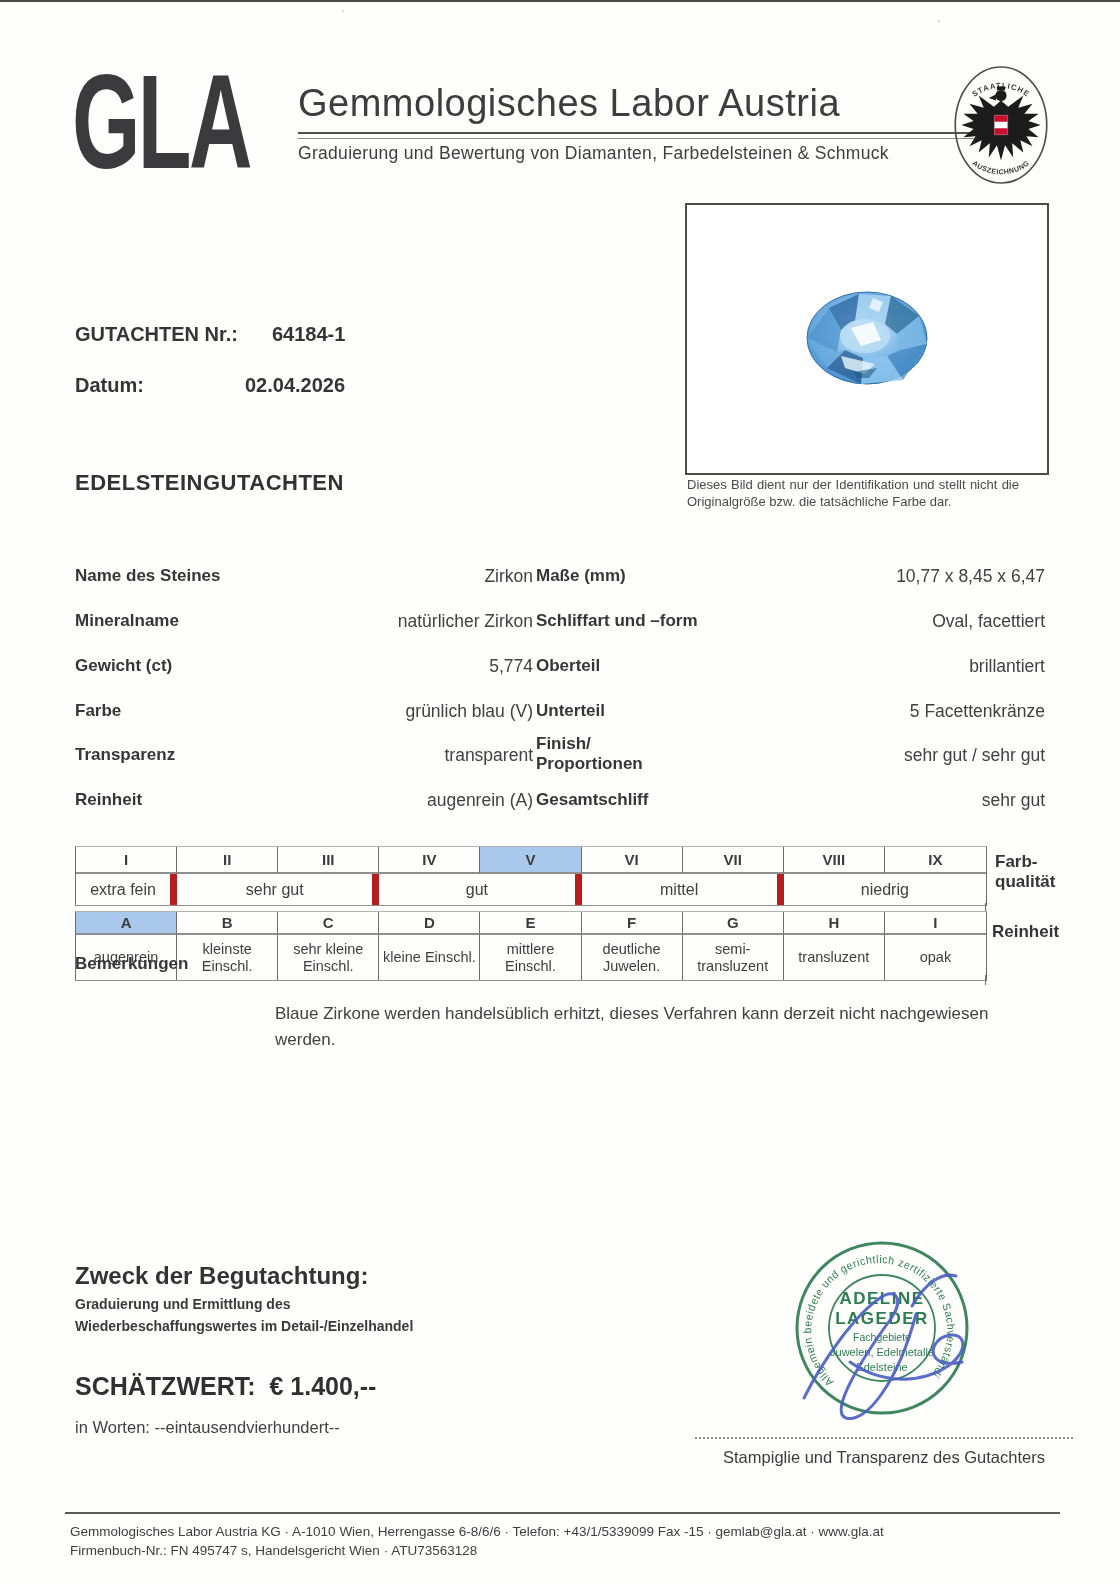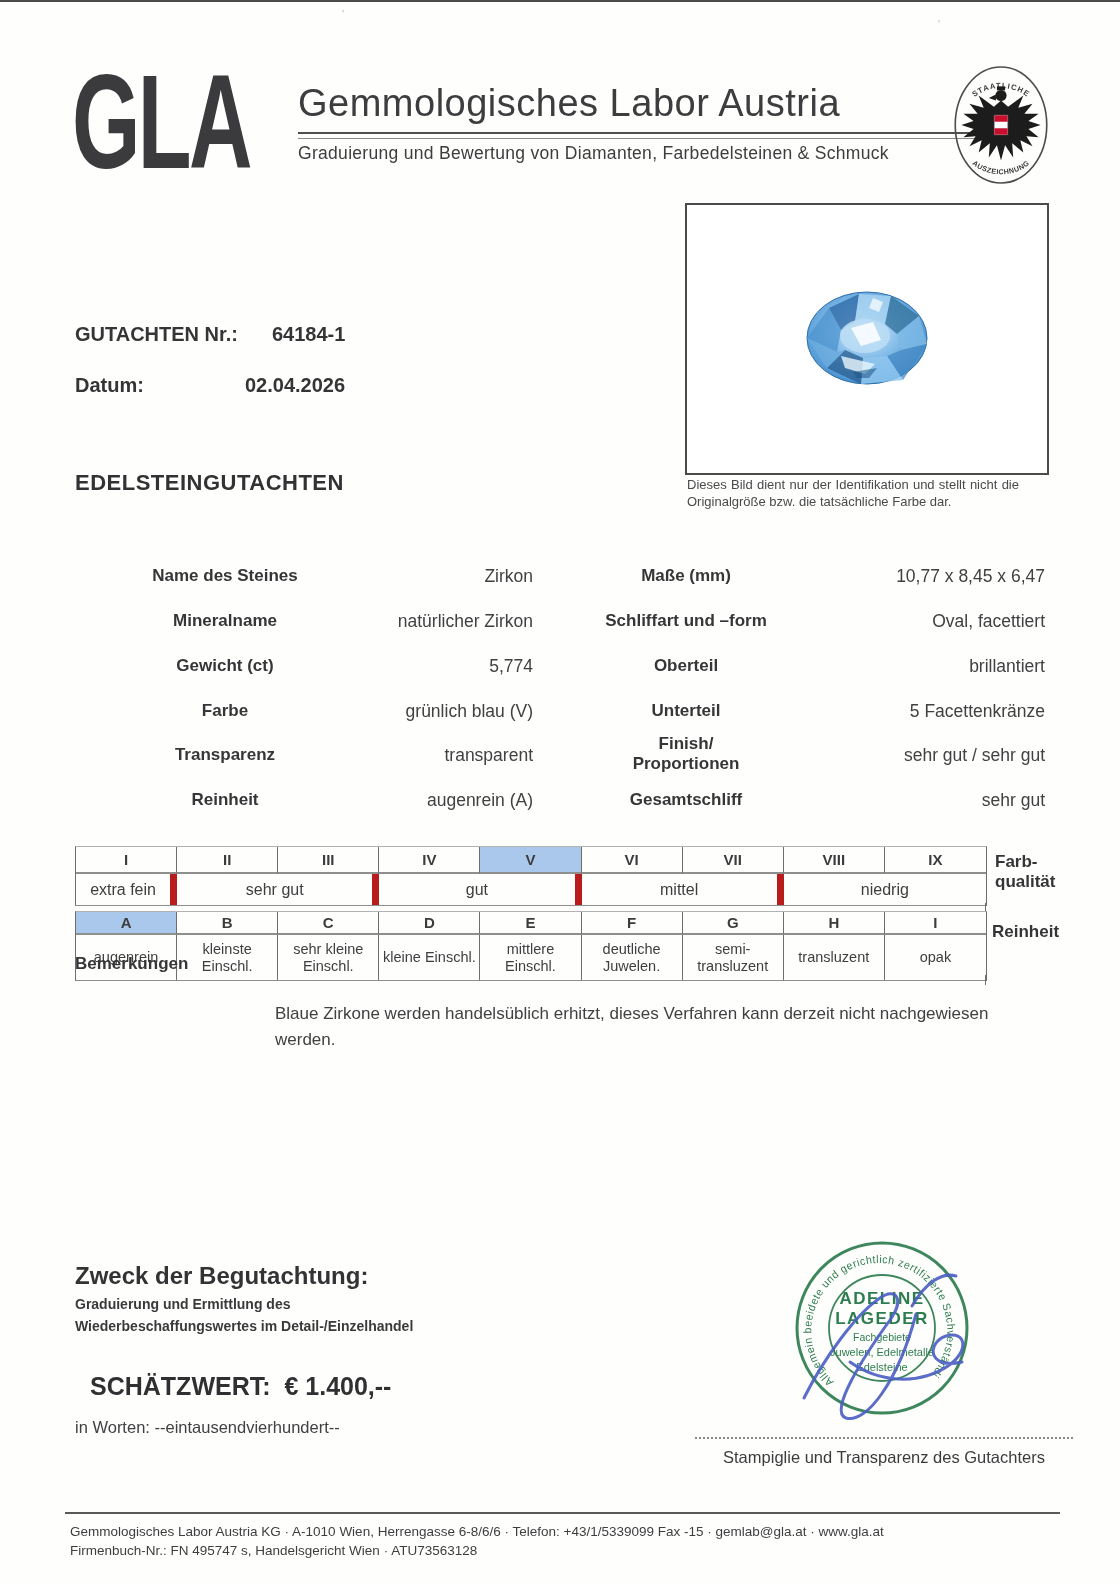--- a/index.html
+++ b/index.html
@@ -32,21 +32,21 @@
   
   .meta-label{font-size:20px;font-weight:bold;color:#353537;}
   .meta-value{font-size:20px;font-weight:bold;color:#353537;}
   .doc-title{left:75px;top:470px;font-size:22px;font-weight:bold;letter-spacing:0.5px;color:#323234;}
 
   
   .photo-frame{left:685px;top:203px;width:360px;height:268px;border:2px solid #4b4b4b;background:#fff;}
   .photo-caption{left:687px;top:477px;width:332px;font-size:13px;line-height:1.3;color:#4a4a4c;text-align:justify;}
 
   
-  .prop-label{font-size:17px;font-weight:bold;color:#363638;line-height:1.2;text-align:center;}
+  .prop-label{font-size:17px;font-weight:bold;color:#363638;line-height:1.2;}
   .prop-value{font-size:17.5px;color:#414143;text-align:right;}
   .pl{left:75px;width:300px;}
   .pv-l{left:275px;width:258px;}
   .pr{left:536px;width:300px;}
   .pv-r{left:745px;width:300px;}
 
   
   .gtable{left:75px;width:910px;display:grid;grid-template-columns:repeat(9,1fr);
     border-left:1px solid #6e6e6e;border-right:1px solid #6e6e6e;border-top:1px solid #b2b2b2;border-bottom:1px solid #8f8f8f;}
   .gcell{border-right:1px solid #6e6e6e;border-bottom:2px solid #8f8f8f;
@@ -62,21 +62,21 @@
   .hl{background:#a9c8ec;}
   .axis-label{font-size:17px;font-weight:bold;color:#353537;line-height:1.2;}
   .vext{width:1px;background:#6e6e6e;}
 
   
   .remark-text{font-size:17px;color:#414143;line-height:1.55;}
 
   
   .purpose-title{left:75px;top:1262px;font-size:24px;font-weight:bold;color:#333335;}
   .purpose-line{left:75px;font-size:14px;font-weight:bold;color:#3a3a3c;}
-  .value-line{left:75px;top:1372px;font-size:25px;font-weight:bold;color:#303032;margin-left:15px;}
+  .value-line{left:75px;top:1372px;font-size:25px;font-weight:bold;color:#303032;}
   .in-words{left:75px;top:1418px;font-size:16.5px;color:#414143;}
 
   
   .stamp-divider{left:695px;top:1437px;width:378px;border-top:2px dotted #8a8a8a;}
   .stamp-caption{left:695px;top:1448px;width:378px;text-align:center;font-size:16.5px;color:#3c3c3e;}
 
   
   .footer-rule{left:65px;top:1512px;width:995px;height:2px;background:#5a5a5a;}
   .footer-text{left:70px;width:1000px;font-size:13.5px;color:#3e3e40;line-height:1.45;}
 </style>

